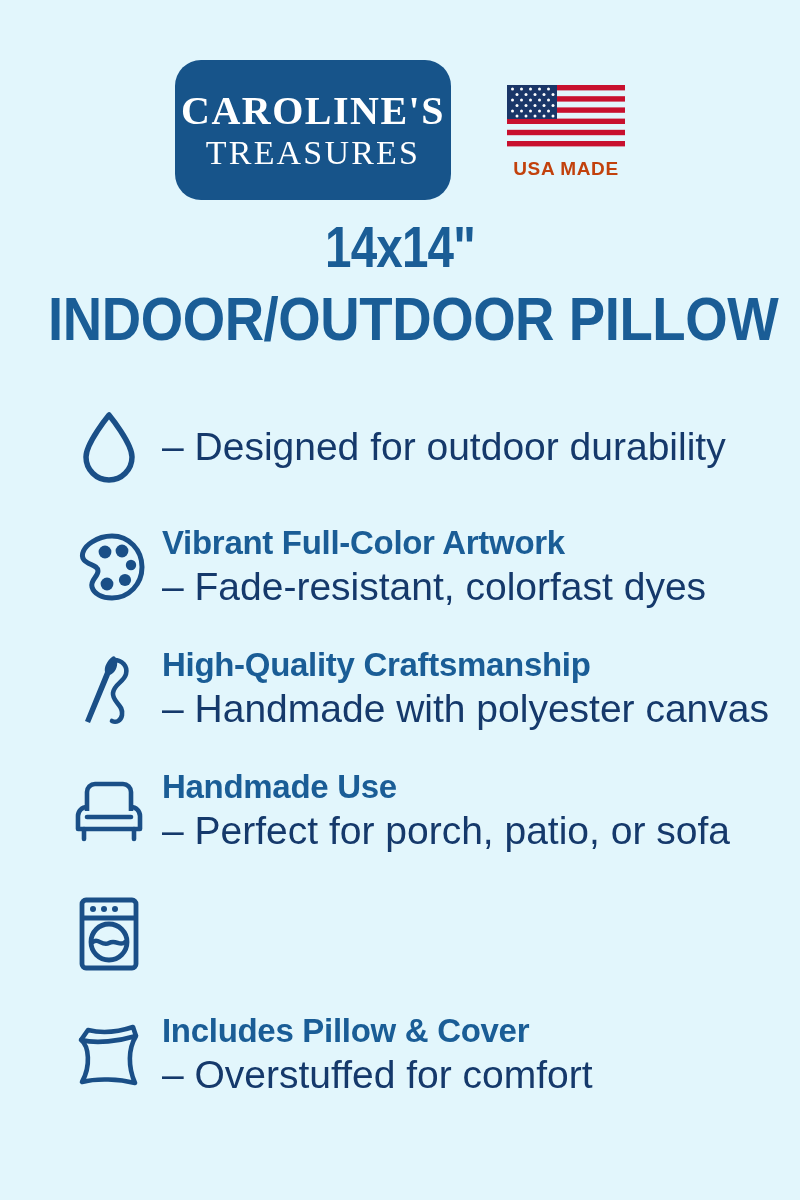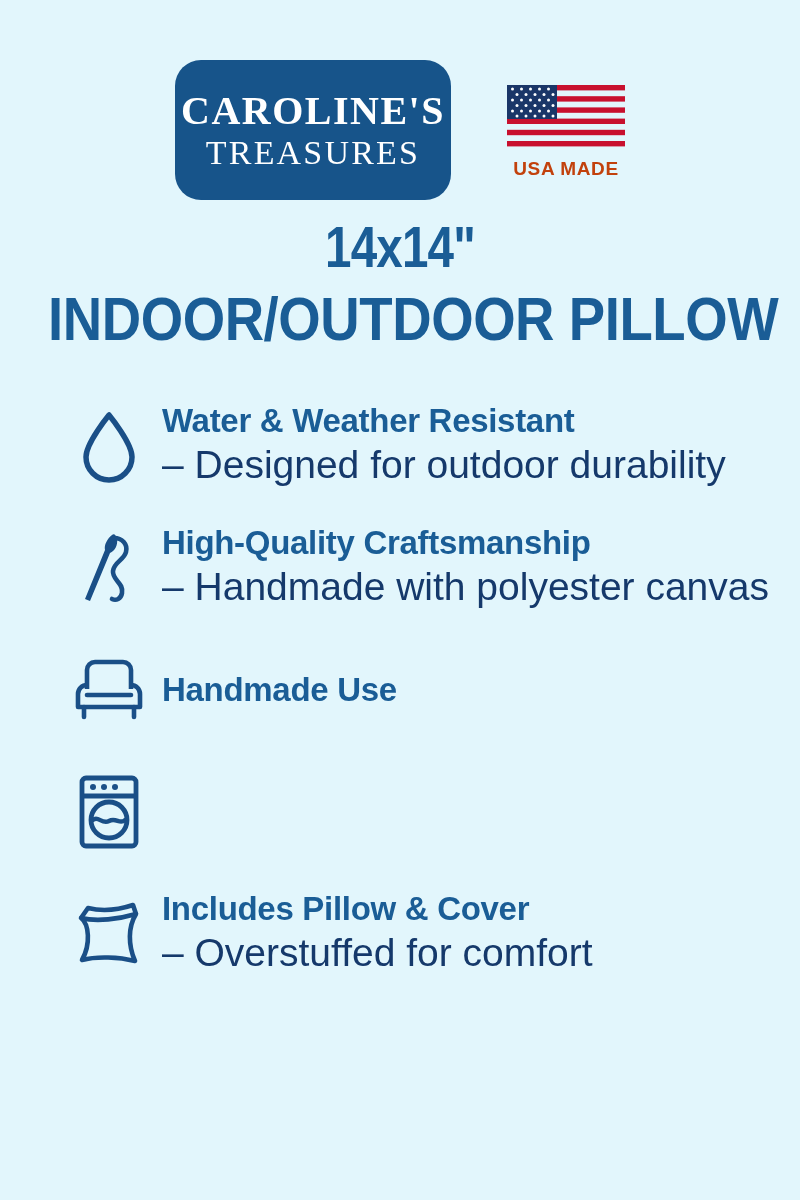--- a/index.html
+++ b/index.html
@@ -206,25 +206,40 @@
 
 <div class="features">
 
   <div class="feature-row">
     <div class="feature-icon">
       <svg width="66" height="74" viewBox="0 0 66 74">
         <path d="M33 6 C33 6 10 34 10 48 A23 23 0 0 0 56 48 C56 34 33 6 33 6 Z" fill="none" stroke="#1a4f87" stroke-width="5.5" stroke-linejoin="round"></path>
       </svg>
     </div>
     <div class="feature-text">
-      <div class="feature-title">Water &amp; Weather Resistant</div>
       <div class="feature-sub">– Designed for outdoor durability</div>
     </div>
   </div>
 
+  <div class="feature-row">
+    <div class="feature-icon">
+      <svg width="74" height="72" viewBox="0 0 74 72">
+        <path d="M40 4 C57 4 70 18 70 35 C70 52 57 66 40 66 C30 66 22 62 20 55 C18 48 26 45 26 39 C26 33 16 33 12 28 C8 23 12 15 20 10 C26 6 33 4 40 4 Z" fill="none" stroke="#1a4f87" stroke-width="5" stroke-linejoin="round"></path>
+        <circle cx="33" cy="20" r="6.4" fill="#1a4f87"></circle>
+        <circle cx="50" cy="19" r="6.4" fill="#1a4f87"></circle>
+        <circle cx="59" cy="33" r="5.2" fill="#1a4f87"></circle>
+        <circle cx="53" cy="48" r="6.1" fill="#1a4f87"></circle>
+        <circle cx="35" cy="52" r="6.4" fill="#1a4f87"></circle>
+      </svg>
+    </div>
+    <div class="feature-text">
+      <div class="feature-title">Vibrant Full-Color Artwork</div>
+      <div class="feature-sub">– Fade-resistant, colorfast dyes</div>
+    </div>
+  </div>
 
   <div class="feature-row">
     <div class="feature-icon">
       <svg width="66" height="78" viewBox="0 0 66 78">
         <path d="M36 6 C31 10 28 16 29 21 L9 70 L14 72 L34 24 C39 22 42 16 41 10 C40 6 38 4 36 6 Z" fill="#1a4f87"></path>
         <path d="M38 9 C46 9 52 15 50 23 C48 31 38 33 37 42 C36 51 48 54 46 64 C45 70 40 72 36 70" fill="none" stroke="#1a4f87" stroke-width="4.6" stroke-linecap="round"></path>
       </svg>
     </div>
     <div class="feature-text">
       <div class="feature-title">High-Quality Craftsmanship</div>
@@ -237,20 +252,21 @@
       <svg width="78" height="66" viewBox="0 0 78 66">
         <path d="M17 32 L17 13 A8 8 0 0 1 25 5 L53 5 A8 8 0 0 1 61 13 L61 32" fill="none" stroke="#1a4f87" stroke-width="4.6" stroke-linejoin="round"></path>
         <path d="M17 28 A9 9 0 0 0 8 37 L8 50 L70 50 L70 37 A9 9 0 0 0 61 28" fill="none" stroke="#1a4f87" stroke-width="4.6" stroke-linejoin="round"></path>
         <line x1="17" y1="38" x2="61" y2="38" stroke="#1a4f87" stroke-width="4.6" stroke-linecap="round"></line>
         <line x1="14" y1="50" x2="14" y2="60" stroke="#1a4f87" stroke-width="4.6" stroke-linecap="round"></line>
         <line x1="64" y1="50" x2="64" y2="60" stroke="#1a4f87" stroke-width="4.6" stroke-linecap="round"></line>
       </svg>
     </div>
     <div class="feature-text">
       <div class="feature-title">Handmade Use</div>
+      <div class="feature-sub">– Perfect for porch, patio, or sofa</div>
     </div>
   </div>
 
   <div class="feature-row">
     <div class="feature-icon">
       <svg width="64" height="76" viewBox="0 0 64 76">
         <rect x="5" y="4" width="54" height="68" rx="4" fill="none" stroke="#1a4f87" stroke-width="4.8"></rect>
         <line x1="5" y1="22" x2="59" y2="22" stroke="#1a4f87" stroke-width="4.8"></line>
         <circle cx="16" cy="13" r="3" fill="#1a4f87"></circle>
         <circle cx="27" cy="13" r="3" fill="#1a4f87"></circle>

